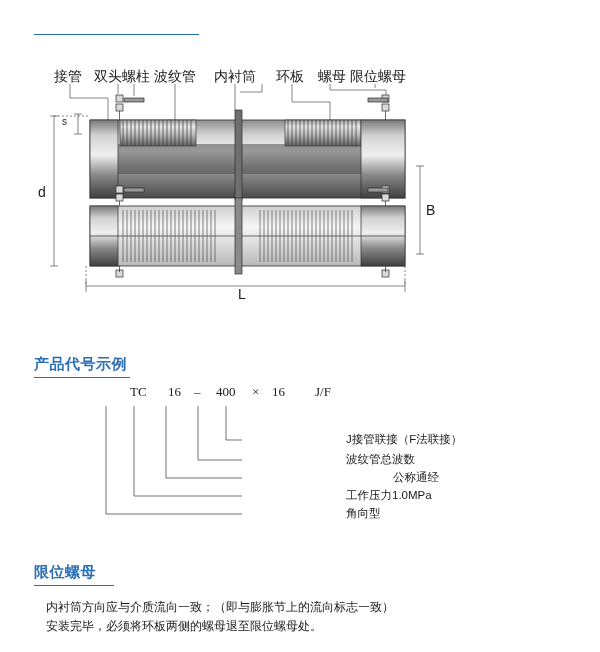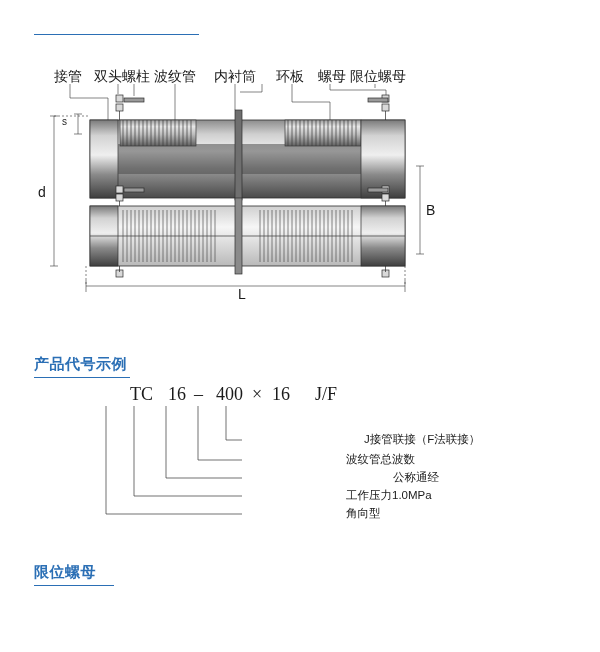--- a/index.html
+++ b/index.html
@@ -37,21 +37,21 @@
     position:absolute;
     font-size:14px;
     color:#1a1a1a;
     white-space:nowrap;
   }
 
   
   #code-block{position:absolute;left:30px;top:388px;width:520px;height:150px;}
   .code-char{
     position:absolute;
-    font-size:18px;
+    font-size:13px;
     color:#1a1a1a;
     font-family:"Liberation Serif","DejaVu Serif",serif;
     white-space:nowrap;
   }
   .code-note{
     position:absolute;
     font-size:11.5px;
     color:#1a1a1a;
     white-space:nowrap;
   }
@@ -341,24 +341,28 @@
     </svg>
 
     <div class="code-char" style="left:100px;top:-4px;">TC</div>
     <div class="code-char" style="left:138px;top:-4px;">16</div>
     <div class="code-char" style="left:164px;top:-4px;">–</div>
     <div class="code-char" style="left:186px;top:-4px;">400</div>
     <div class="code-char" style="left:222px;top:-4px;">×</div>
     <div class="code-char" style="left:242px;top:-4px;">16</div>
     <div class="code-char" style="left:285px;top:-4px;">J/F</div>
 
-    <div class="code-note" style="left:316px;top:44px;margin-left:18px;">J接管联接（F法联接）</div>
+    <div class="code-note" style="left:316px;top:44px;">J接管联接（F法联接）</div>
     <div class="code-note" style="left:316px;top:64px;">波纹管总波数</div>
     <div class="code-note" style="left:316px;top:82px;margin-left:47px;">公称通经</div>
     <div class="code-note" style="left:316px;top:100px;">工作压力1.0MPa</div>
     <div class="code-note" style="left:316px;top:118px;">角向型</div>
   </div>
 
   <div class="section-title" id="sec3-title">限位螺母</div>
   <div class="title-underline" id="sec3-rule"></div>
 
+  <div id="install-notes">
+    <div class="note-line">内衬筒方向应与介质流向一致；（即与膨胀节上的流向标志一致）</div>
+    <div class="note-line">安装完毕，必须将环板两侧的螺母退至限位螺母处。</div>
+  </div>
 
 </div>
 
 </body></html>

